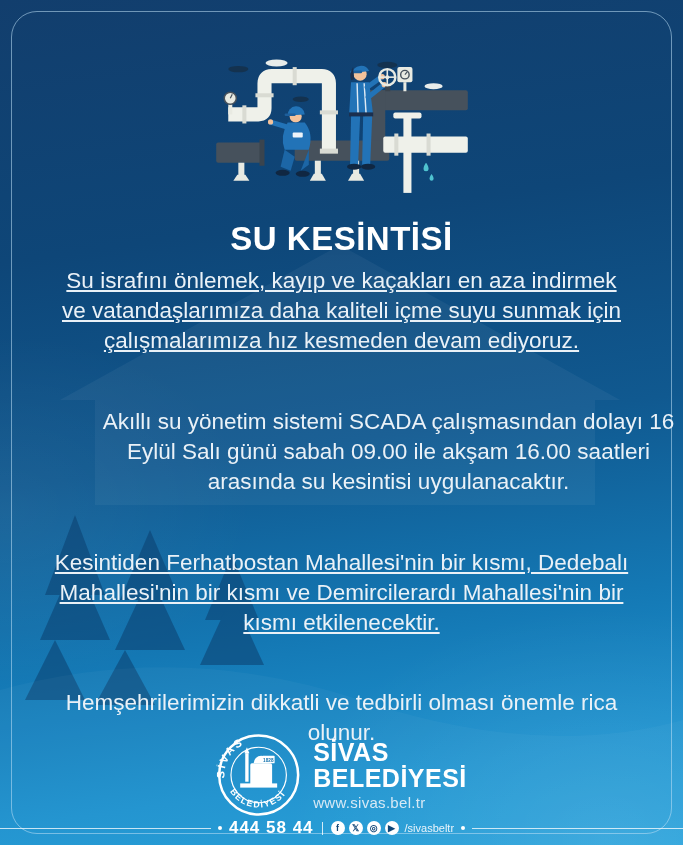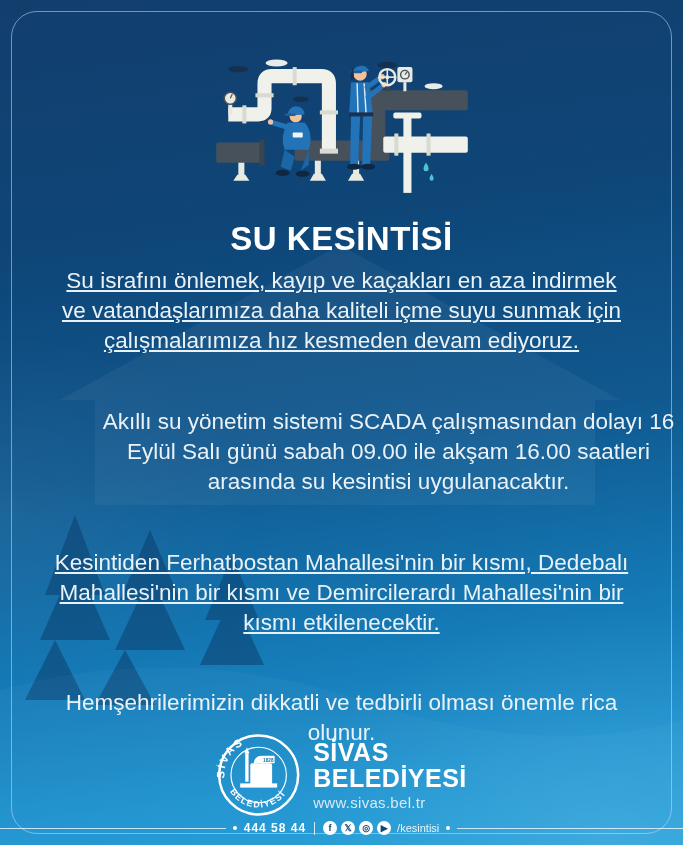--- a/index.html
+++ b/index.html
@@ -36,21 +36,21 @@
   .seal{width:84px;height:84px;flex:0 0 auto;}
   .wordmark{display:flex;flex-direction:column;}
   .wordmark .wm-line{color:#ffffff;font-weight:bold;font-size:25px;line-height:26px;letter-spacing:0.5px;}
   .wordmark .wm-site{color:#d7e9f5;font-size:15px;margin-top:3px;letter-spacing:0.3px;}
   .footer{
     position:absolute;left:0;top:819px;width:100%;height:18px;
     display:flex;align-items:center;padding:0 0;box-sizing:border-box;color:#ffffff;
   }
   .f-line{flex:1;height:1px;background:rgba(255,255,255,0.75);}
   .f-dot{width:4px;height:4px;border-radius:50%;background:#ffffff;margin:0 7px;flex:0 0 auto;}
-  .f-phone{font-size:12px;font-weight:bold;letter-spacing:1px;}
+  .f-phone{font-size:17px;font-weight:bold;letter-spacing:1px;}
   .f-sep{width:1px;height:13px;background:rgba(255,255,255,0.8);margin:0 8px;}
   .f-icons{display:flex;gap:4px;align-items:center;}
   .f-ic{
     width:14px;height:14px;border-radius:50%;background:#ffffff;color:#0e4678;
     font-size:9px;font-weight:bold;display:flex;align-items:center;justify-content:center;line-height:1;
   }
   .f-handle{font-size:11px;margin-left:6px;color:#eaf4fb;}
 </style>
 </head>
 <body>
@@ -232,18 +232,18 @@
     <div class="f-line"></div>
     <div class="f-dot"></div>
     <span class="f-phone">444 58 44</span>
     <div class="f-sep"></div>
     <div class="f-icons">
       <span class="f-ic">f</span>
       <span class="f-ic">𝕏</span>
       <span class="f-ic">◎</span>
       <span class="f-ic">▶</span>
     </div>
-    <span class="f-handle">/kesintisi</span>
+    <span class="f-handle">/sivasbeltr</span>
     <div class="f-dot"></div>
     <div class="f-line"></div>
   </div>
 
 </div>
 
 </body></html>

